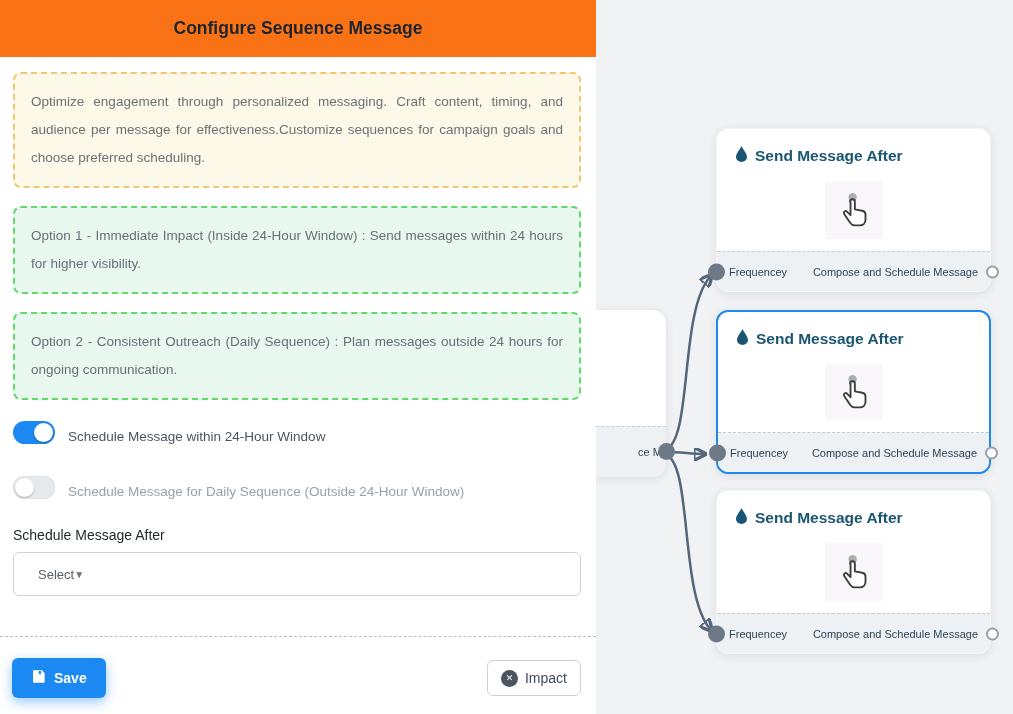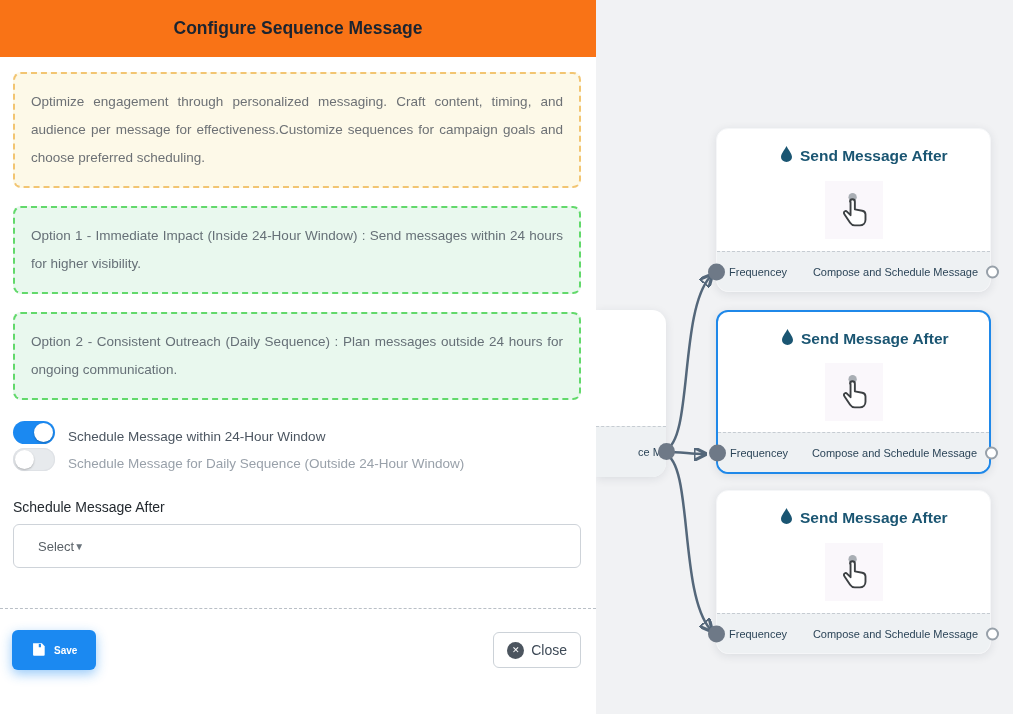--- a/index.html
+++ b/index.html
@@ -16,21 +16,21 @@
   .edges path { stroke:var(--edge,#54677a); stroke-width:2.5; fill:none; stroke-linecap:round; }
 
   .node {
     position:absolute; left:120px; width:275px; height:164px;
     background:#fff; border-radius:12px; border:1px solid #f5f6f8;
     box-shadow:0 2px 10px rgba(30,40,60,.10);
     display:flex; flex-direction:column;
   }
   .node.selected { border:2px solid var(--node-selected,#1f88e9); }
   .node-header { height:39px; padding:14px 18px 0; display:flex; align-items:center; gap:7px;
-    color:var(--node-title,#1a5572); font-weight:bold; font-size:15.5px;margin-left:45px; }
+    color:var(--node-title,#1a5572); font-weight:bold; font-size:15.5px; }
   .node-body { flex:1; display:flex; align-items:center; justify-content:center; }
   .hand-wrap { width:58px; height:58px; background:#faf7fb; display:flex; align-items:center; justify-content:center; }
   .node-footer { height:40px; background:#eef1f3; border-top:1px dashed #c6ccd2;
     border-radius:0 0 11px 11px; display:flex; align-items:center; justify-content:space-between;
     padding:0 12px; position:relative; }
   .f-label { font-size:11px; color:#2c4558; }
   .handle { position:absolute; border-radius:50%; top:50%; transform:translateY(-50%); }
   .handle.target { width:17px; height:17px; background:#6e7987; left:-9px; }
   .handle.source { width:13px; height:13px; background:#fff; border:2.5px solid #97a0a9; right:-9px; }
 
@@ -50,41 +50,41 @@
 
   .info-box, .option-box {
     border-radius:8px; padding:14px 16px; font-size:13.5px; line-height:28px;
     color:#6d7175; text-align:justify;
   }
   .info-box { border:2px dashed var(--warn-border,#f2c572); background:var(--warn-bg,#fdf9e8); }
   .option-box { border:2px dashed var(--ok-border,#62d96b); background:var(--ok-bg,#e9f8ee);
     margin-top:18px; color:#667077; }
 
   .toggle-row { display:flex; align-items:flex-end; gap:13px; margin-top:21px; }
-  .toggle-row + .toggle-row { margin-top:4px; }
+  .toggle-row + .toggle-row { margin-top:32px; }
   .switch { width:42px; height:23px; border-radius:12px; position:relative; cursor:pointer; flex:0 0 auto; }
   .switch.on { background:var(--accent,#1b89f1); }
   .switch.off { background:#e7eaed; box-shadow:inset 0 0 0 1px #dfe2e6; }
   .knob { position:absolute; top:2px; width:19px; height:19px; border-radius:50%; background:#fff;
     box-shadow:0 1px 2px rgba(0,0,0,.25); }
   .switch.on .knob { right:2px; }
   .switch.off .knob { left:2px; }
   .toggle-label { font-size:13.5px; color:#4b5560; }
   .toggle-row.dim .toggle-label { color:#99a1aa; }
 
   .field-label { margin-top:28px; font-size:14px; color:#23292f; }
   .select-box { margin-top:9px; height:44px; border:1px solid #ced3d9; border-radius:6px; background:#fff;
     display:flex; align-items:center; justify-content:flex-start; padding:0 16px 0 24px; cursor:pointer; }
   .select-value { font-size:13px; color:#5a6167; }
   .select-caret { font-size:10px; color:#6c757d; }
 
   .panel-sep { border-top:1px dashed #b9bfc6; margin-top:40px; }
   .panel-actions { display:flex; justify-content:space-between; align-items:center; padding:21px 15px 0 12px; }
   .save-btn { background:var(--accent,#1b89f1); color:#fff; border:none; border-radius:6px; height:40px;
-    padding:0 19px; font-size:10px; font-weight:bold; display:flex; align-items:center; gap:8px;
+    padding:0 19px; font-size:14px; font-weight:bold; display:flex; align-items:center; gap:8px;
     box-shadow:0 4px 12px rgba(27,137,241,.45); cursor:pointer; font-family:inherit; }
   .close-btn { background:#fff; color:#3e4a57; border:1px solid #ccd2d8; border-radius:6px; height:36px;
     padding:0 13px; font-size:14px; display:flex; align-items:center; gap:7px; cursor:pointer; font-family:inherit; }
   .close-x { width:17px; height:17px; border-radius:50%; background:#4c555f; color:#fff; font-size:9px;
     display:flex; align-items:center; justify-content:center; }
 </style>
 </head>
 <body>
 
 <div class="canvas">
@@ -223,16 +223,16 @@
           <path d="M2.2 1.4 h9.4 L14.6 4.4 V13.6 a1 1 0 0 1 -1 1 H3.2 a1 1 0 0 1 -1 -1 Z" fill="#fff"></path>
           <rect x="8.3" y="2.1" width="2.3" height="3.5" fill="#1b89f1"></rect>
         </svg>
       </span>
       <span>Save</span>
     </button>
     <button class="close-btn">
       <span class="close-x">
         <span>✕</span>
       </span>
-      <span>Close</span>
+      <span>Impact</span>
     </button>
   </div>
 </div>
 
 </body></html>

